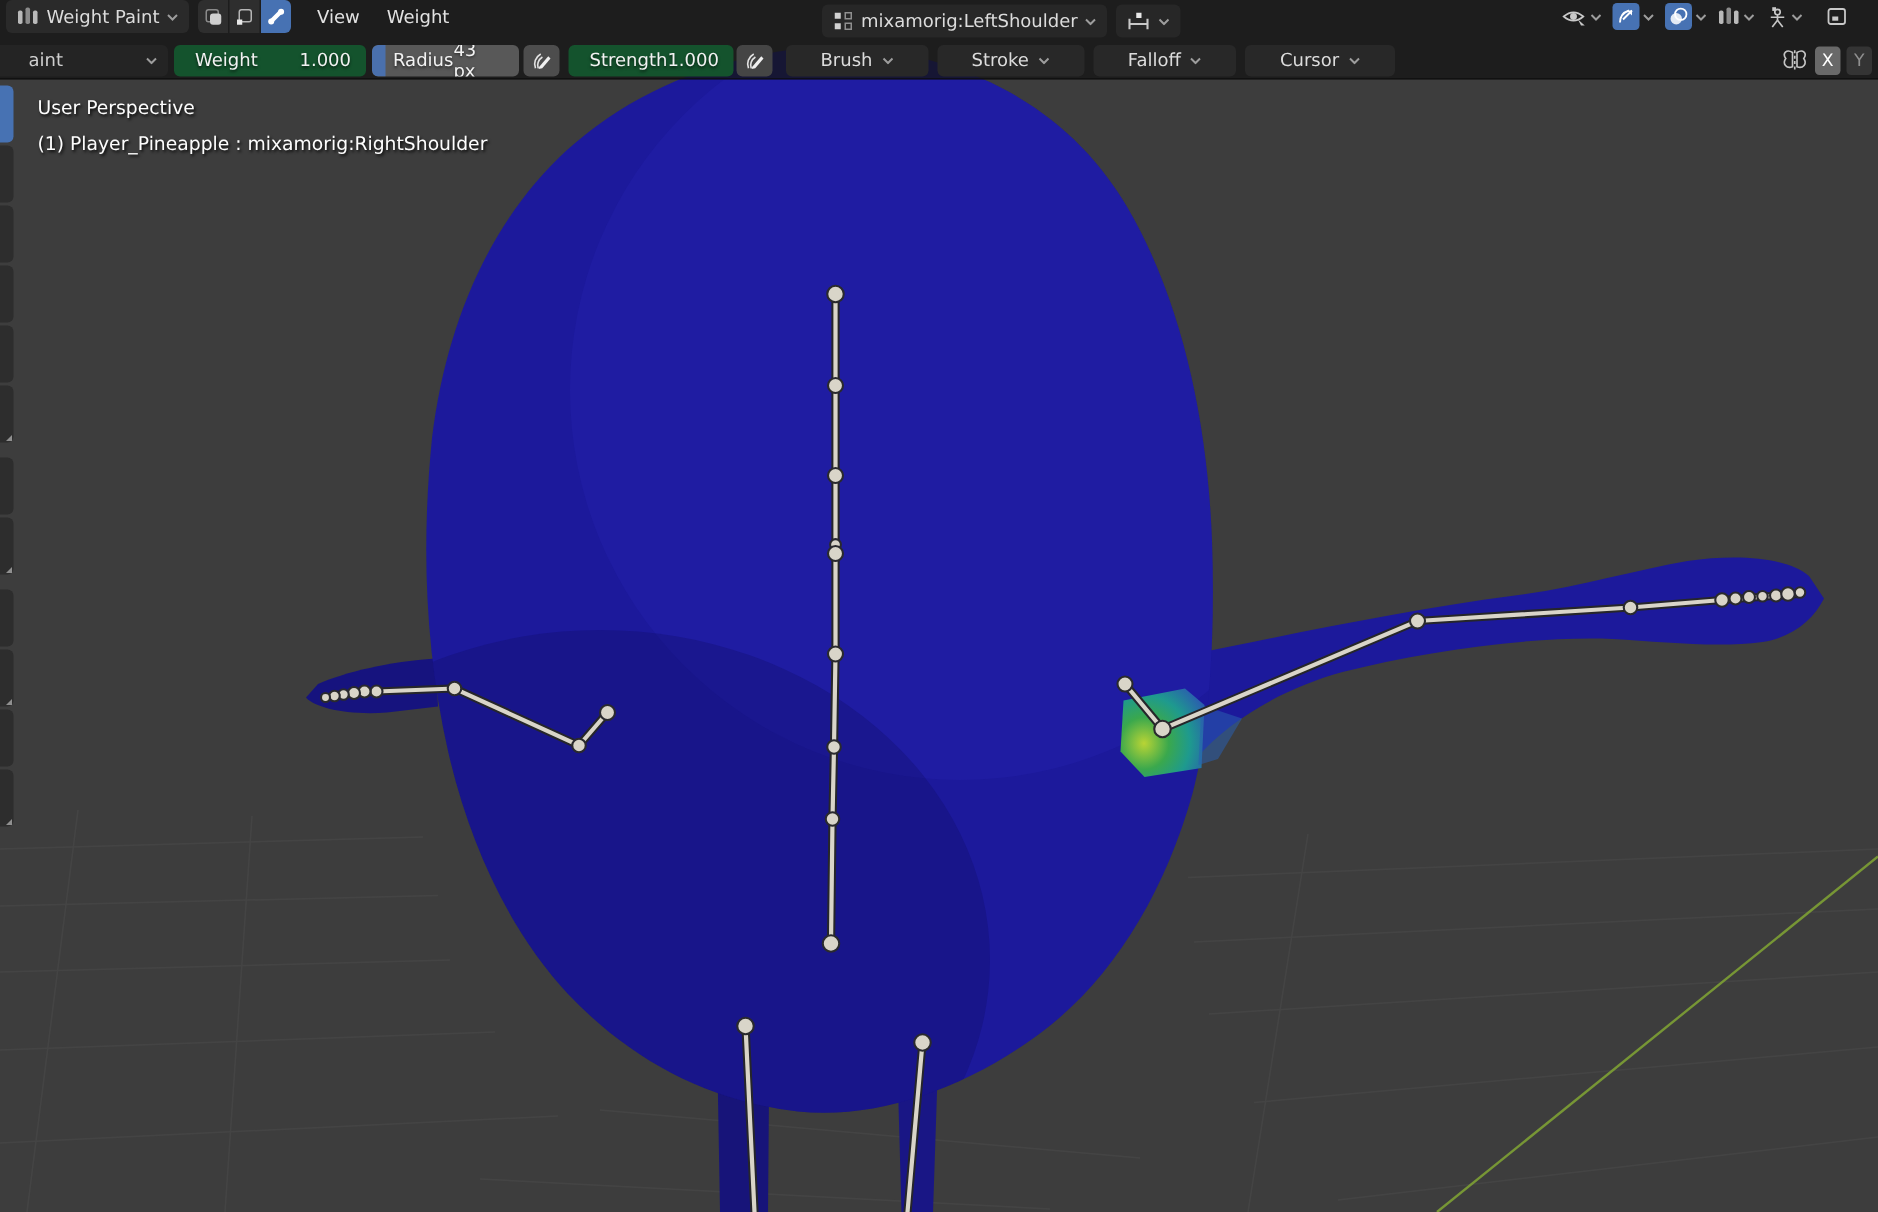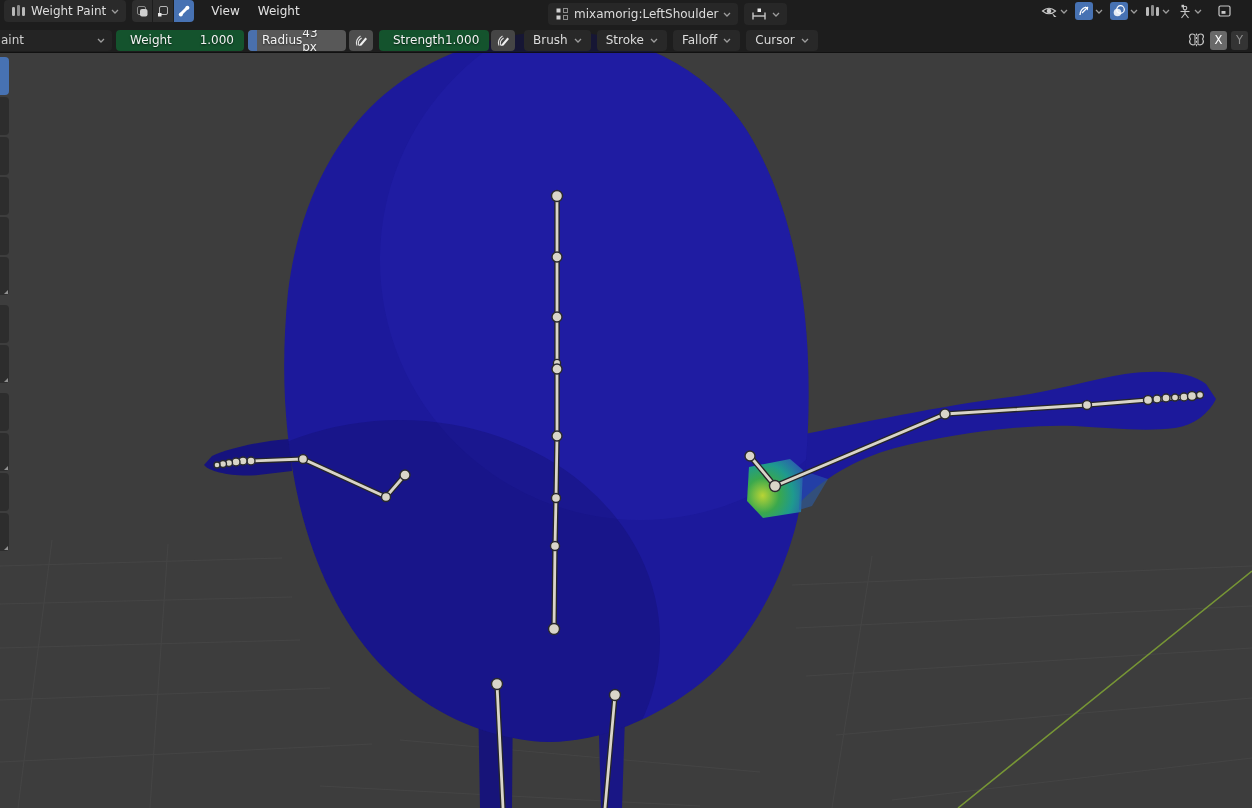--- a/index.html
+++ b/index.html
@@ -31,31 +31,31 @@
   .tgl:last-child{border-radius:0 4px 4px 0;margin-right:0;}
   .tgl.active{background:#4772b3;}
   .center-group{position:absolute;left:548px;top:3px;display:flex;gap:6px;align-items:center;}
   .right-group{margin-left:auto;display:flex;align-items:center;gap:3px;padding-right:14px;}
   .icon-btn{display:flex;align-items:center;gap:2px;padding:2px 2px;cursor:pointer;border-radius:3px;}
   .icon-btn .bluebg{background:#4772b3;border-radius:3px;padding:2px;display:flex;}
   .chev{flex:0 0 auto;}
   
   .tool-dd{position:relative;width:112px;height:21px;background:#242424;border-radius:0 4px 4px 0;
     display:flex;align-items:center;cursor:pointer;}
-  .tool-dd .lbl{color:#cfcfcf;padding-left:1px;}
+  .tool-dd .lbl{color:#cfcfcf;padding-left:19px;}
   .tool-dd .chev{position:absolute;right:7px;}
   .slider{height:21px;border-radius:4px;display:flex;align-items:center;justify-content:space-between;
     cursor:ew-resize;position:relative;overflow:hidden;text-shadow:0 1px 2px rgba(0,0,0,.6);}
   .slider.blue{background:#14532d;}
   .slider.gray{background:#585858;}
   .slider .fill{position:absolute;left:0;top:0;bottom:0;background:#4a70ad;border-radius:4px 0 0 4px;}
   .slider .lab{margin-left:14px;z-index:1;color:#f2f2f2;}
   .slider .val{margin-right:10px;z-index:1;color:#f2f2f2;}
   .pen-btn{width:24px;height:21px;background:#4d4d4d;border-radius:4px;display:flex;align-items:center;justify-content:center;cursor:pointer;}
-  .pop{display:flex;align-items:center;gap:6px;background:#282828;border-radius:4px;height:21px;padding:0 9px;color:#dcdcdc;cursor:pointer;}
+  .pop{display:flex;align-items:center;gap:6px;background:#282828;border-radius:4px;height:21px;padding:0 23px;color:#dcdcdc;cursor:pointer;}
   .row2-right{margin-left:auto;display:flex;align-items:center;gap:4px;padding-right:4px;}
   .sym{width:17px;height:19px;border-radius:3px;display:flex;align-items:center;justify-content:center;font-size:11.5px;cursor:pointer;}
   .sym.on{background:#696969;color:#fff;}
   .sym.off{background:#343434;color:#8f8f8f;}
 </style>
 </head>
 <body>
 
 <div class="viewport">
   <svg width="1252" height="808" viewBox="0 0 1252 808">
@@ -155,20 +155,24 @@
           <circle cx="1175" cy="397.5" r="3.5"></circle>
         <circle cx="1184" cy="397" r="4"></circle>
           <circle cx="1192" cy="396" r="4.5"></circle>
           <circle cx="1200" cy="395" r="3.5"></circle>
         <circle cx="497" cy="684" r="5.5"></circle>
           <circle cx="615" cy="695" r="5.5"></circle>
       </g>
     </g>
   </svg>
 
+  <div class="overlay-text">
+    <div>User Perspective</div>
+    <div>(1) Player_Pineapple : mixamorig:RightShoulder</div>
+  </div>
 
   <div class="tool-strip">
     <div class="tb active"></div>
     <div class="tb"></div>
     <div class="tb"></div>
     <div class="tb"></div>
     <div class="tb"></div>
     <div class="tb grp"></div>
     <div class="gap"></div>
     <div class="tb"></div>

